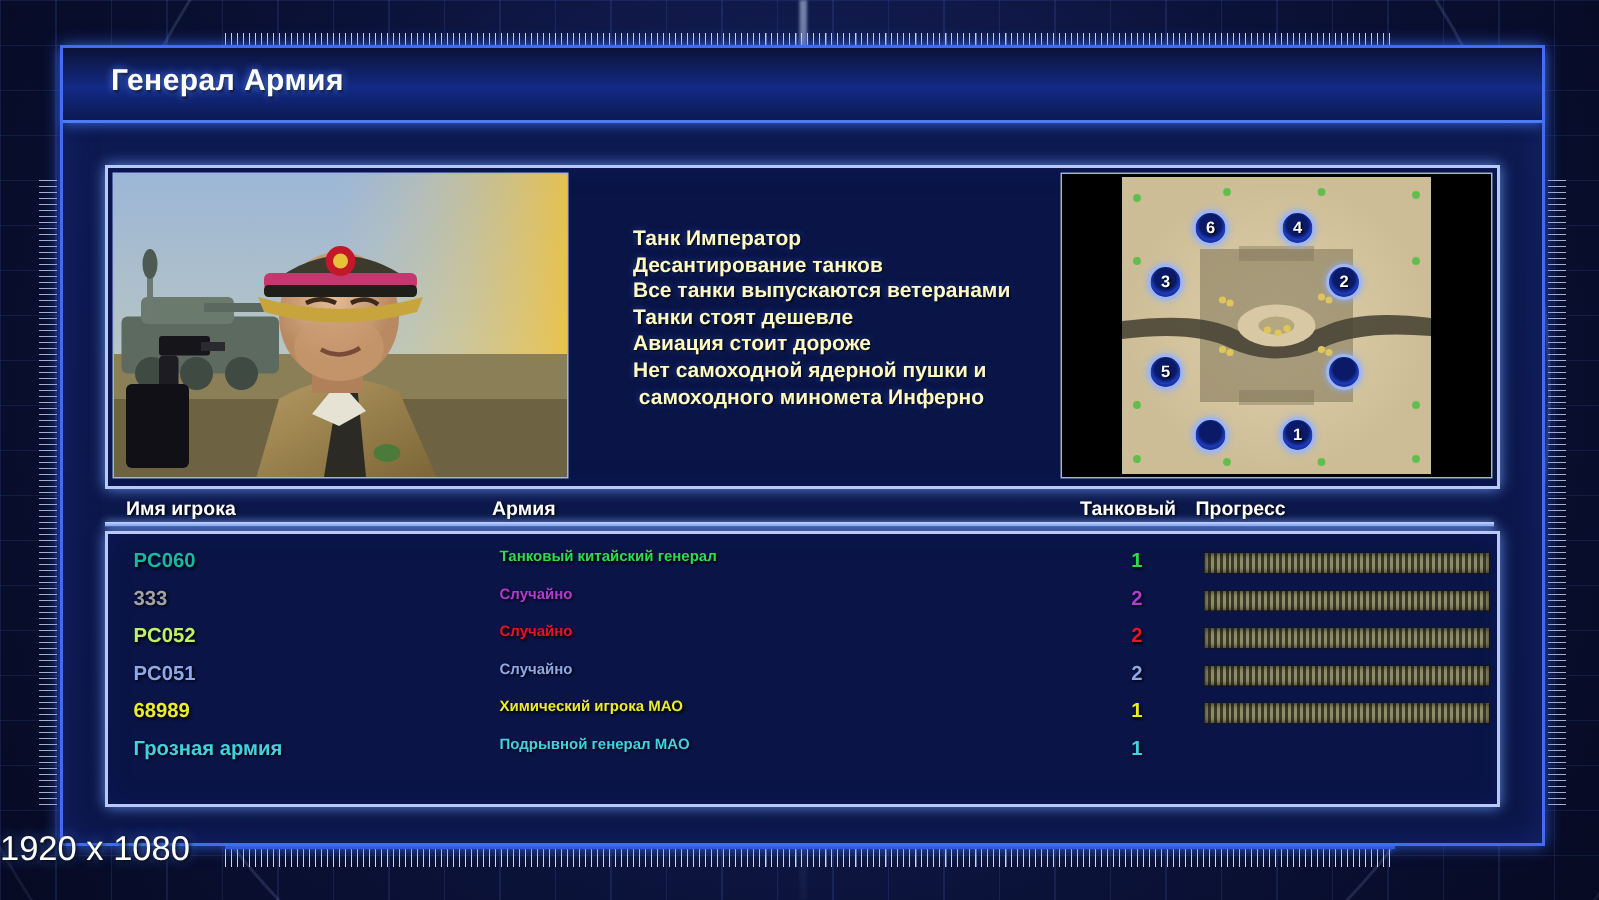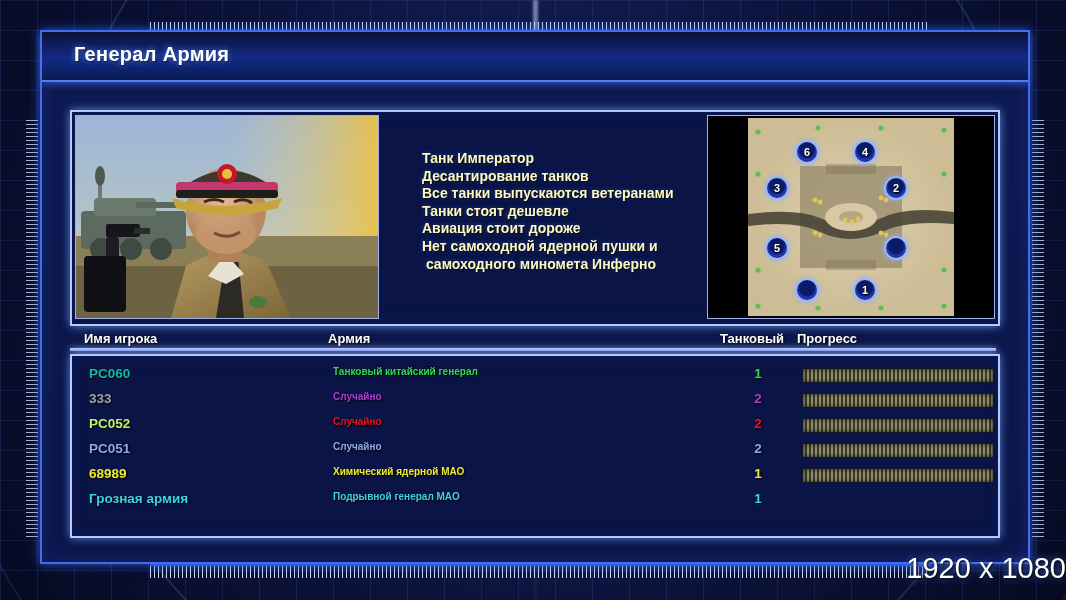--- a/index.html
+++ b/index.html
@@ -88,22 +88,22 @@
   .row .pb{position:absolute;left:727px;top:5px;width:190px;height:13px;background:#05060e;
     border:1px solid #11152c;}
   .row .pb i{display:block;height:100%;
     background:repeating-linear-gradient(to right,
       #8f8e6a 0 2px, #3b3a26 2px 4px);
     box-shadow:inset 0 0 4px rgba(0,0,0,.8);}
 
   #divider{position:absolute;left:28px;top:316px;width:926px;height:3px;
     background:linear-gradient(to bottom,#cfd9fb,#7f9cf0);box-shadow:0 0 6px rgba(140,180,255,.9);}
 
-  #restext{position:absolute;left:0;right:0;top:552px;text-align:right;color:#fff;
-    font-size:29px;text-shadow:1px 1px 3px #000,0 0 8px rgba(80,130,240,.8);}
+  #restext{position:absolute;left:0;right:0;top:552px;text-align:left;color:#fff;
+    font-size:23px;text-shadow:1px 1px 3px #000,0 0 8px rgba(80,130,240,.8);}
 </style>
 </head>
 <body>
 
 <div id="bg"></div>
 <div id="arcs">
   <div class="arc a1"></div>
   <div class="arc a2"></div>
   <div id="streak"></div>
 </div>
@@ -286,21 +286,21 @@
         <div class="row" style="top: 79px;">
           <div class="nm" style="color: rgb(143, 168, 232);">PC051</div>
           <div class="ar" style="color: rgb(143, 168, 232);">Случайно</div>
           <div class="tm" style="color: rgb(143, 168, 232);">2</div>
           <div class="pb">
             <i style="width: 100%;"></i>
           </div>
         </div>
         <div class="row" style="top: 104px;">
           <div class="nm" style="color: rgb(236, 236, 42);">68989</div>
-          <div class="ar" style="color: rgb(236, 236, 42);">Химический ядерной МАО</div>
+          <div class="ar" style="color: rgb(236, 236, 42);">Химический игрока МАО</div>
           <div class="tm" style="color: rgb(236, 236, 42);">1</div>
           <div class="pb">
             <i style="width: 100%;"></i>
           </div>
         </div>
         <div class="row" style="top: 129px;">
           <div class="nm" style="color: rgb(63, 210, 224);">Грозная армия</div>
           <div class="ar" style="color: rgb(63, 210, 224);">Подрывной генерал МАО</div>
           <div class="tm" style="color: rgb(63, 210, 224);">1</div>
         </div>

